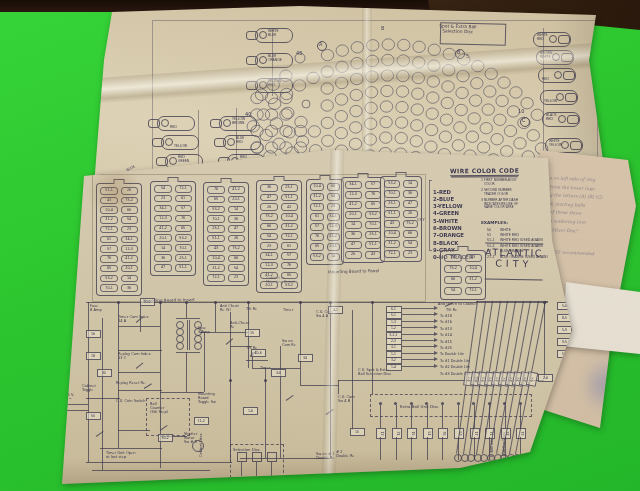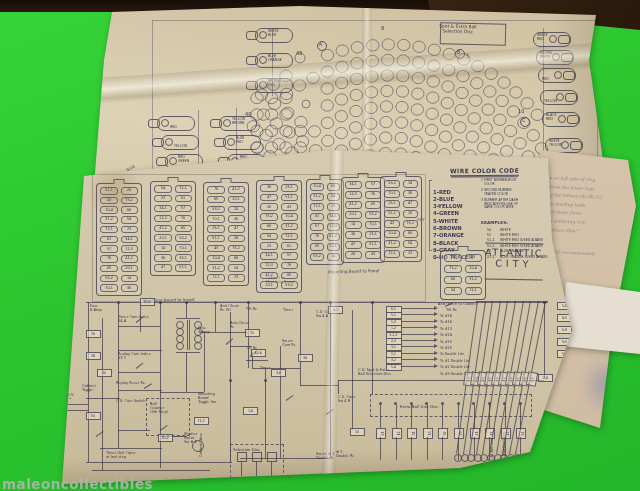--- a/index.html
+++ b/index.html
@@ -1321,14 +1321,13 @@
         </div>
 
       <div class="abs" style="left:80px;top:172px;width:70px;height:40px;background:radial-gradient(circle,rgba(140,100,55,.3),rgba(140,100,55,0) 70%);"></div>
       <div class="abs" style="left:326px;top:146px;width:14px;height:340px;transform:rotate(1.5deg);
                   background:linear-gradient(to right,rgba(96,80,52,.12),rgba(255,255,250,.4),rgba(96,80,52,.1));"></div>
       <div class="abs" style="left:58px;top:452px;width:500px;height:30px;transform:rotate(-1.5deg);
                   background:linear-gradient(to bottom,transparent,rgba(90,70,45,.22));"></div>
     </div>
   </div>
 
-  <div id="watermark">maleoncollectibles</div>
 </div>
 
 </body></html>

